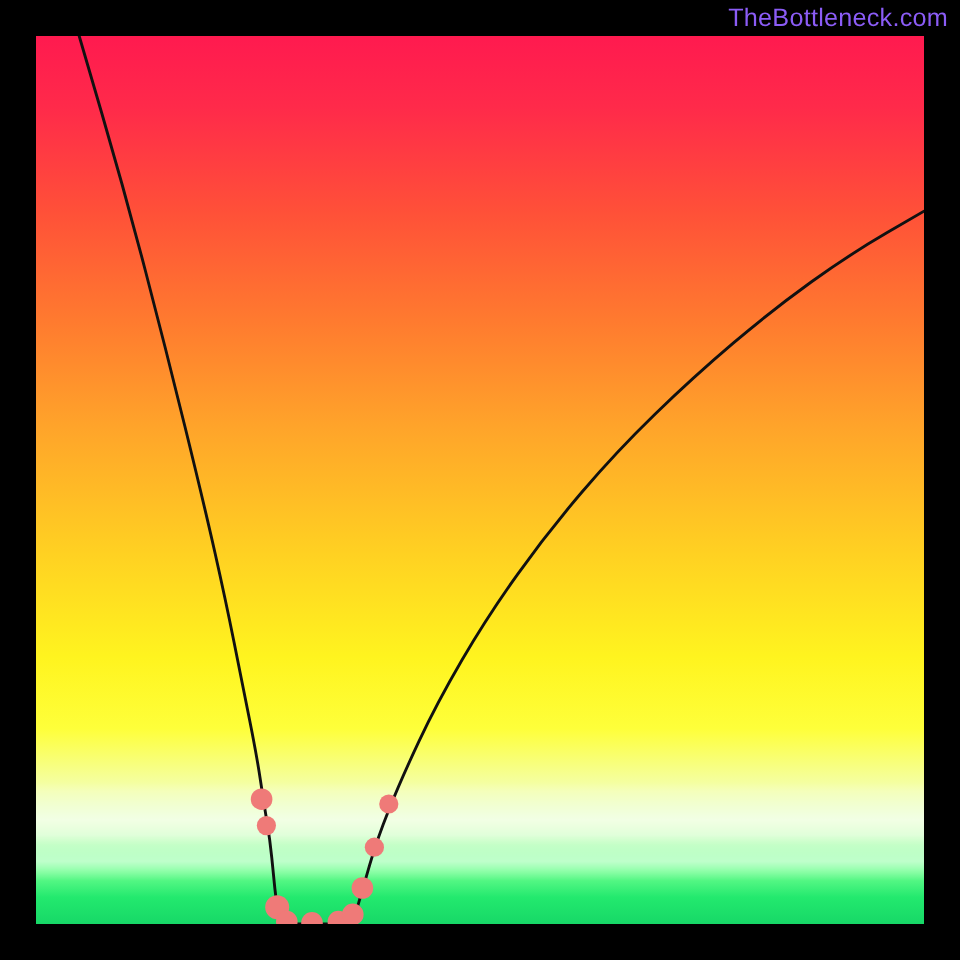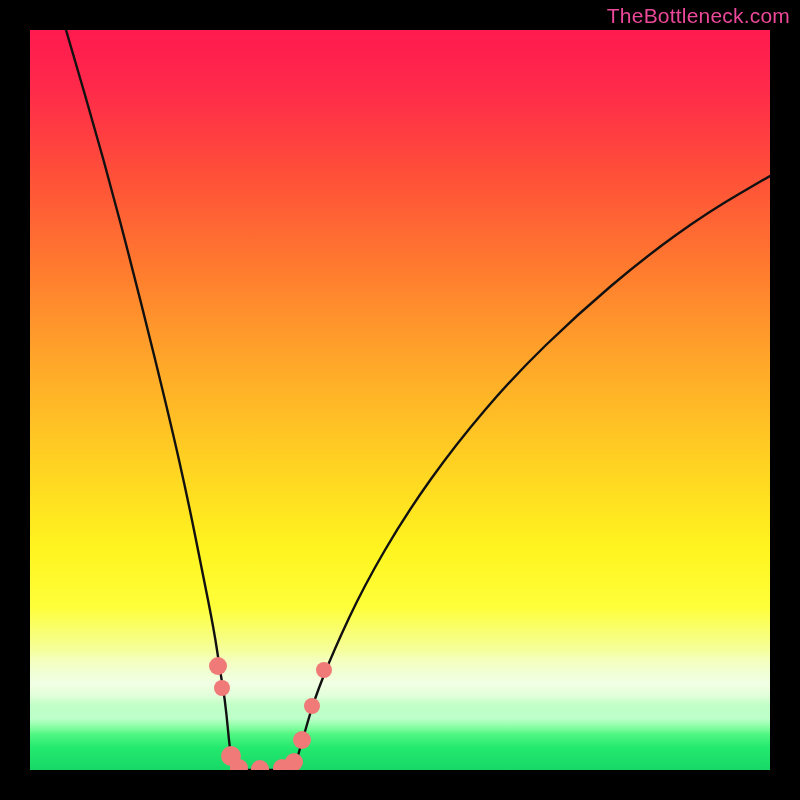--- a/index.html
+++ b/index.html
@@ -26,21 +26,21 @@
   .plot .light1{position:absolute;left:0;right:0;bottom:66px;height:52px;
     background:linear-gradient(to bottom,rgba(255,255,255,0) 0%,rgba(255,255,255,0.55) 60%,rgba(255,255,255,0) 100%);
     mix-blend-mode:screen;}
   .plot .light2{position:absolute;left:0;right:0;bottom:36px;height:36px;
     background:linear-gradient(to bottom,rgba(255,255,255,0) 0%,rgba(255,255,255,0.45) 55%,rgba(255,255,255,0) 100%);
     mix-blend-mode:screen;}
   svg.curves{position:absolute;left:30px;top:30px;width:740px;height:740px;display:block;}
   .watermark{
     position:absolute;top:4px;right:10px;
     font:500 21px Arial,Helvetica,sans-serif;
-    color:#ec4899;letter-spacing:0.2px;
+    color:#8b5cf6;letter-spacing:0.2px;
   }
 </style>
 </head>
 <body>
 
 <div class="outer">
   <div class="plot">
     <div class="light1"></div>
     <div class="light2"></div>
   </div>

